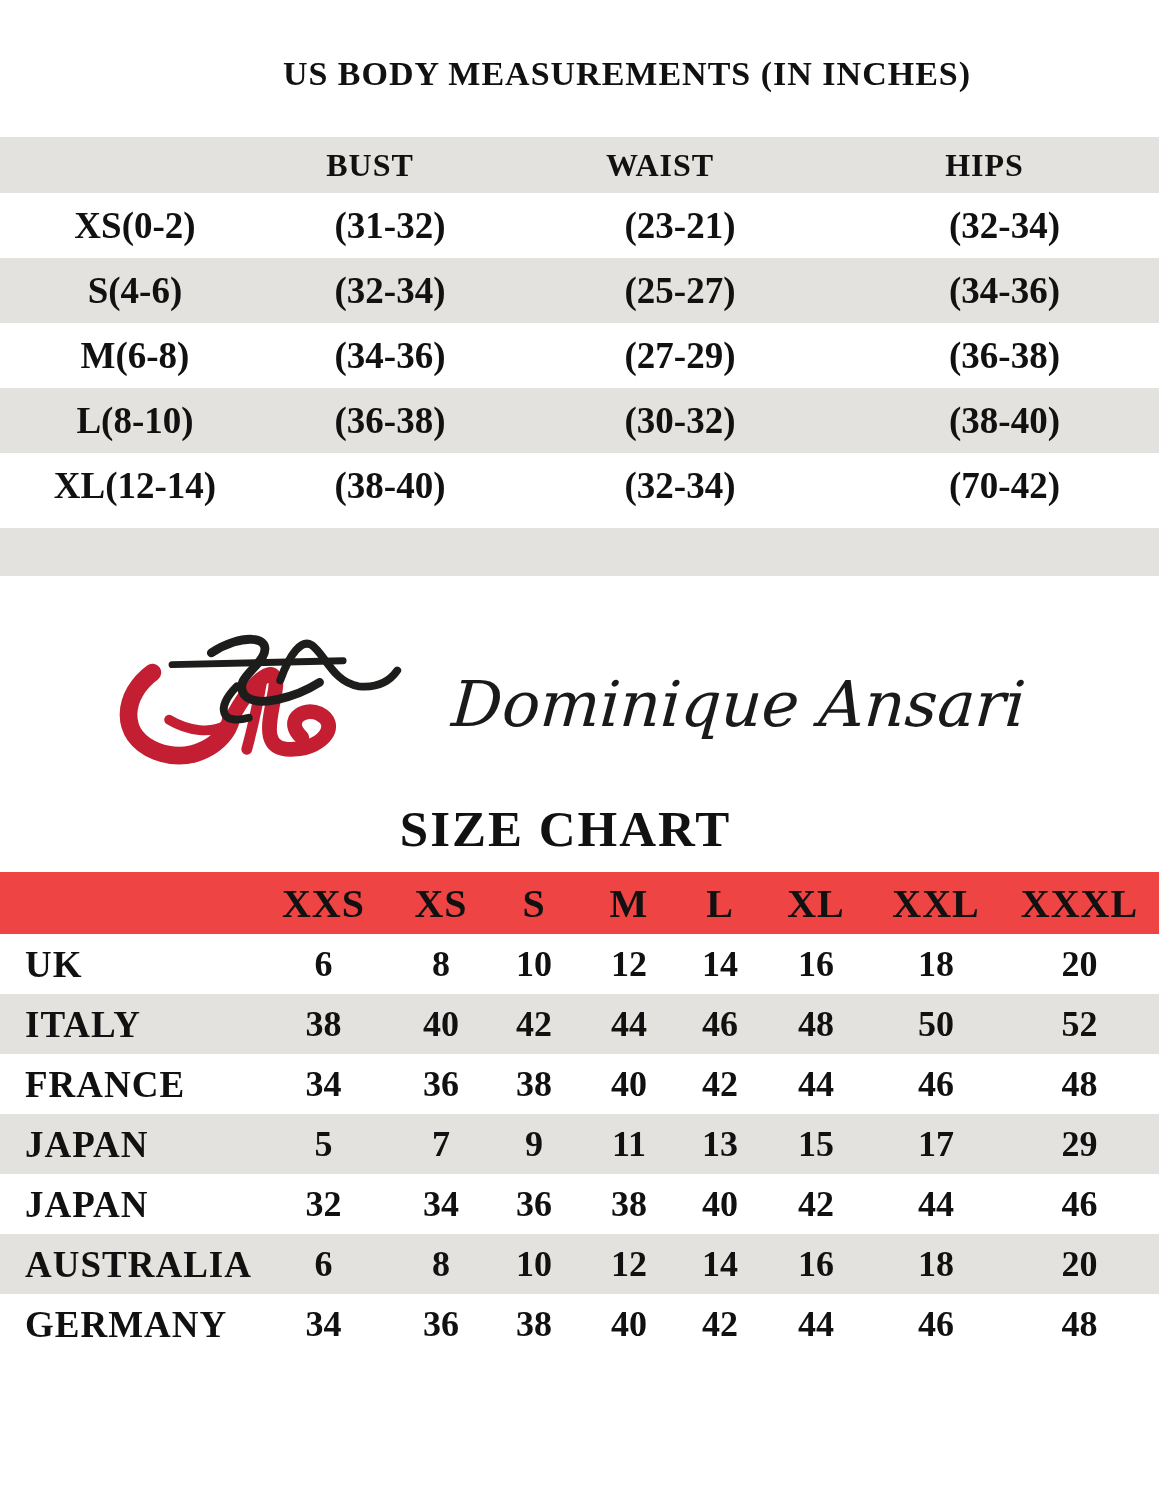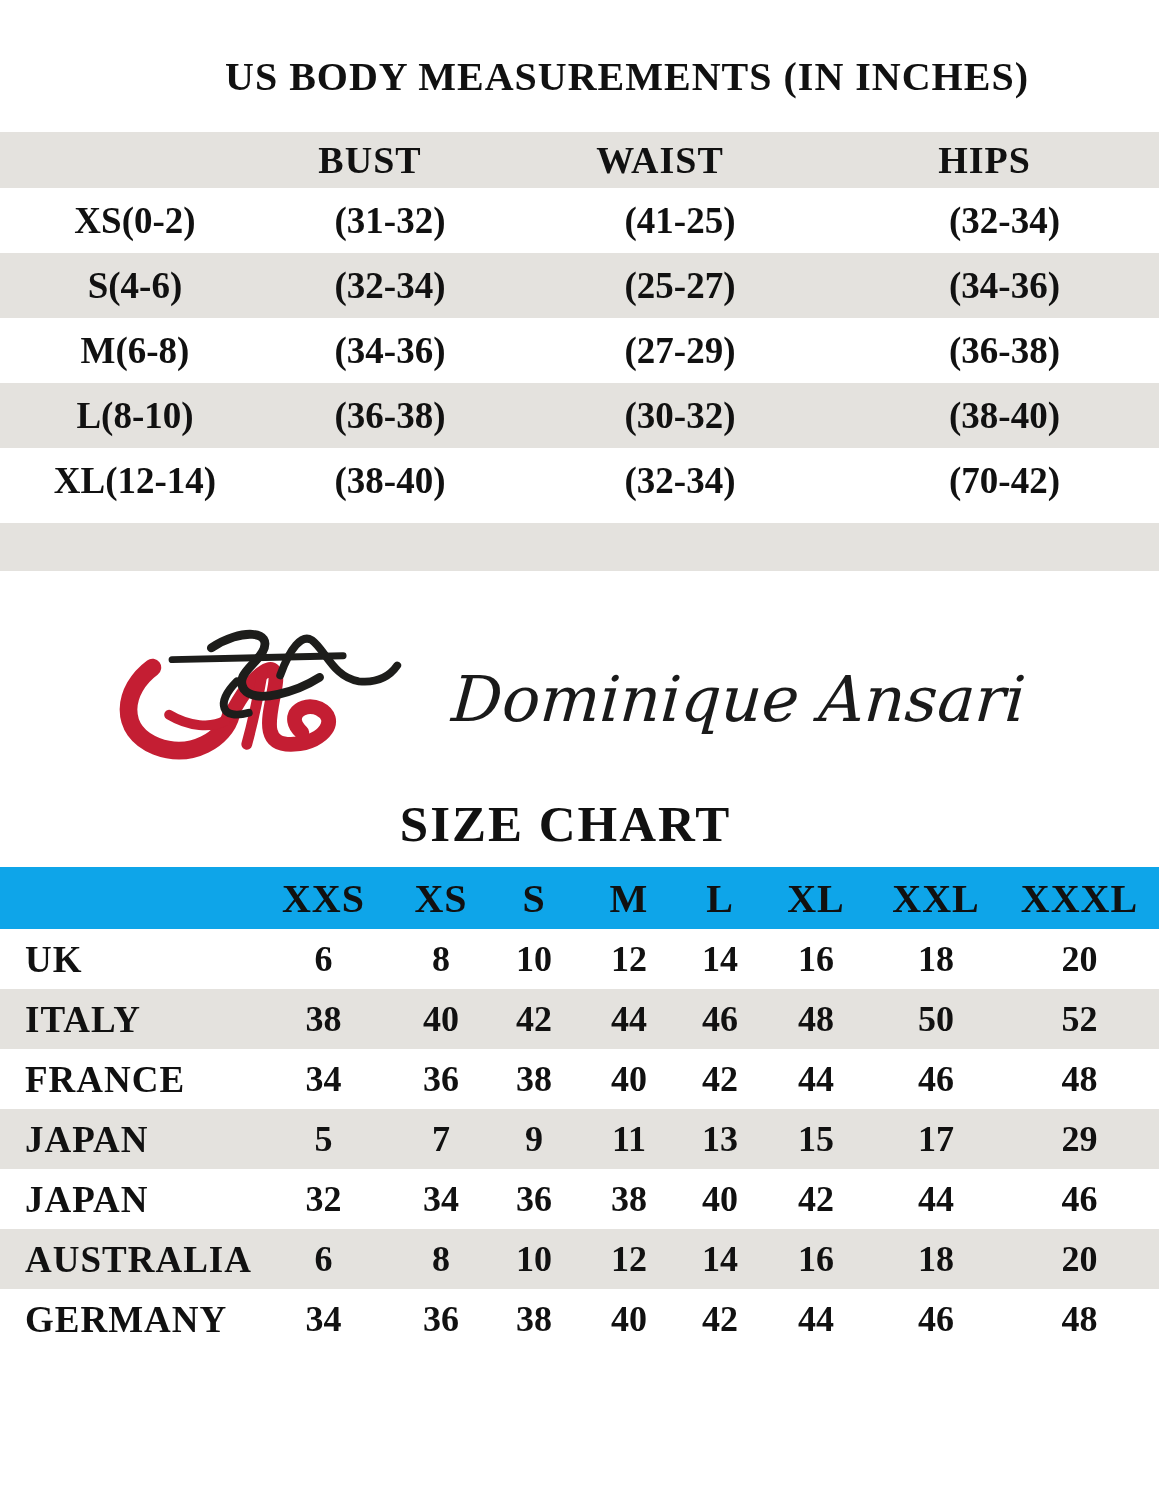--- a/index.html
+++ b/index.html
@@ -5,32 +5,32 @@
   html,body{margin:0;padding:0;}
   body{
     width:1159px;height:1500px;
     background:#ffffff;
     font-family:"Liberation Serif","DejaVu Serif",serif;
     color:#111111;
     overflow:hidden;
   }
   .doc-title{
     padding-top:54px;
-    margin:0 0 32px 0;
-    font-size:40px;
+    margin:0 0 44px 0;
+    font-size:34px;
     font-weight:600;
     text-align:center;
     text-indent:95px;
     letter-spacing:1px;
     line-height:1.15;
   }
   table{border-collapse:collapse;width:1159px;table-layout:fixed;}
   td{vertical-align:middle;text-align:center;font-weight:bold;}
   
-  .t1 thead td{height:54px;font-size:38px;letter-spacing:1px;background:#e4e2de;font-family:Liberation Serif, serif;}
+  .t1 thead td{height:54px;font-size:32px;letter-spacing:1px;background:#e4e2de;font-family:Liberation Serif, serif;}
   .t1 tbody td{height:63px;font-size:37px;padding-left:41px;}
   .t1 tbody tr:nth-child(even) td{background:#e4e2de;}
   
   .band{width:1159px;height:48px;background:#e4e2de;margin-top:10px;}
   
   .brand-row{
     margin-top:48px;
     margin-left:115px;
     display:flex;
     align-items:center;
@@ -48,21 +48,21 @@
   }
   .chart-title{
     margin:16px 0 14px 0;
     font-size:51px;
     font-weight:bold;
     text-align:center;
     text-indent:-28px;
     letter-spacing:2px;
   }
   
-  .t2 thead td{height:60px;font-size:40px;letter-spacing:1px;background:#0ea5e9;}
+  .t2 thead td{height:60px;font-size:40px;letter-spacing:1px;background:#ef4444;}
   .t2 tbody td{height:58px;font-size:36px;}
   .t2 tbody tr:nth-child(even) td{background:#e4e2de;}
   .t2 td.row-label{text-align:left;padding-left:25px;font-size:37px;letter-spacing:1px;}
 </style>
 </head>
 <body>
 
 <h1 class="doc-title">US BODY MEASUREMENTS (IN INCHES)</h1>
 
 <table class="t1">
@@ -77,21 +77,21 @@
         <td></td>
         <td>BUST</td>
         <td>WAIST</td>
         <td>HIPS</td>
       </tr>
     </thead>
   <tbody>
       <tr>
         <td class="row-label">XS(0-2)</td>
         <td>(31-32)</td>
-        <td>(41-25)</td>
+        <td>(23-21)</td>
         <td>(32-34)</td>
       </tr>
       <tr>
         <td class="row-label">S(4-6)</td>
         <td>(32-34)</td>
         <td>(25-27)</td>
         <td>(34-36)</td>
       </tr>
       <tr>
         <td class="row-label">M(6-8)</td>

